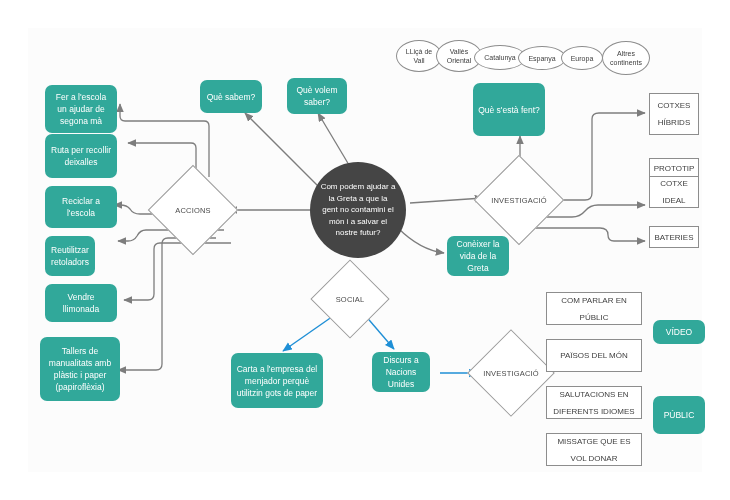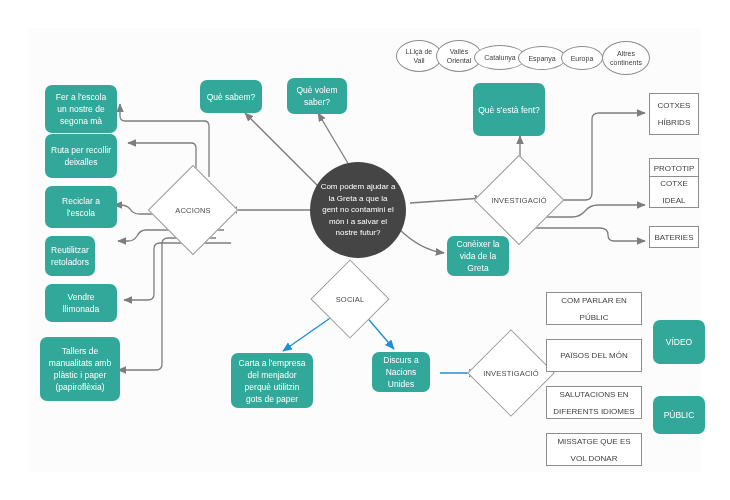--- a/index.html
+++ b/index.html
@@ -93,21 +93,21 @@
 
       <path d="M440,373 L478,373" marker-end="url(#ablue)"></path>
     </g>
   </svg>
 
   <div class="node centre" style="left:310px;top:162px;width:96px;height:96px;">
     <span>Com podem ajudar a la Greta a que la gent no contamini el món i a salvar el nostre futur?</span>
   </div>
 
   <div class="node teal" style="left:45px;top:85px;width:72px;height:48px;">
-    <span>Fer a l'escola un nostre de segona mà</span>
+    <span>Fer a l'escola un ajudar de segona mà</span>
   </div>
   <div class="node teal" style="left:45px;top:134px;width:72px;height:44px;">
     <span>Ruta per recollir deixalles</span>
   </div>
   <div class="node teal" style="left:45px;top:186px;width:72px;height:42px;">
     <span>Reciclar a l'escola</span>
   </div>
   <div class="node teal" style="left:45px;top:236px;width:50px;height:40px;">
     <span>Reutilitzar retoladors</span>
   </div>
@@ -177,39 +177,39 @@
     <span>COTXE IDEAL</span>
   </div>
   <div class="node plainbox" style="left:649px;top:226px;width:50px;height:22px;">
     <span>BATERIES</span>
   </div>
 
   <div class="node teal" style="left:447px;top:236px;width:62px;height:40px;">
     <span>Conèixer la vida de la Greta</span>
   </div>
 
-  <div class="node teal" style="left:231px;top:353px;width:82px;height:55px;">
+  <div class="node teal" style="left:231px;top:353px;width:92px;height:55px;">
     <span>Carta a l'empresa del menjador perquè utilitzin gots de paper</span>
   </div>
   <div class="node teal" style="left:372px;top:352px;width:58px;height:40px;">
     <span>Discurs a Nacions Unides</span>
   </div>
 
   <div class="node plainbox" style="left:546px;top:292px;width:96px;height:33px;">
     <span>COM PARLAR EN PÚBLIC</span>
   </div>
   <div class="node plainbox" style="left:546px;top:339px;width:96px;height:33px;">
     <span>PAÏSOS DEL MÓN</span>
   </div>
   <div class="node plainbox" style="left:546px;top:386px;width:96px;height:33px;">
     <span>SALUTACIONS EN DIFERENTS IDIOMES</span>
   </div>
   <div class="node plainbox" style="left:546px;top:433px;width:96px;height:33px;">
     <span>MISSATGE QUE ES VOL DONAR</span>
   </div>
 
-  <div class="node teal" style="left:653px;top:320px;width:52px;height:44px;text-align:center;">
+  <div class="node teal" style="left:653px;top:320px;width:52px;height:24px;text-align:center;">
     <span>VÍDEO</span>
   </div>
   <div class="node teal" style="left:653px;top:396px;width:52px;height:38px;">
     <span>PÚBLIC</span>
   </div>
 </div>
 
 </body></html>

